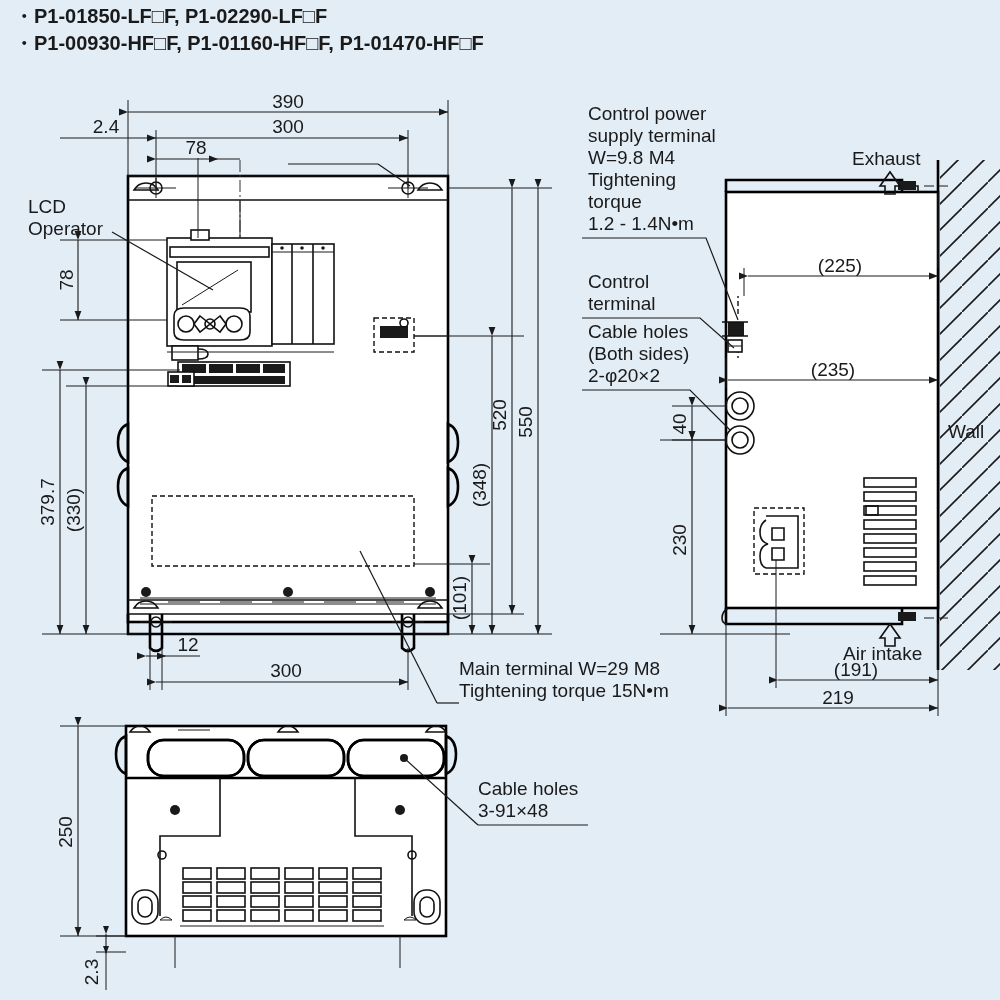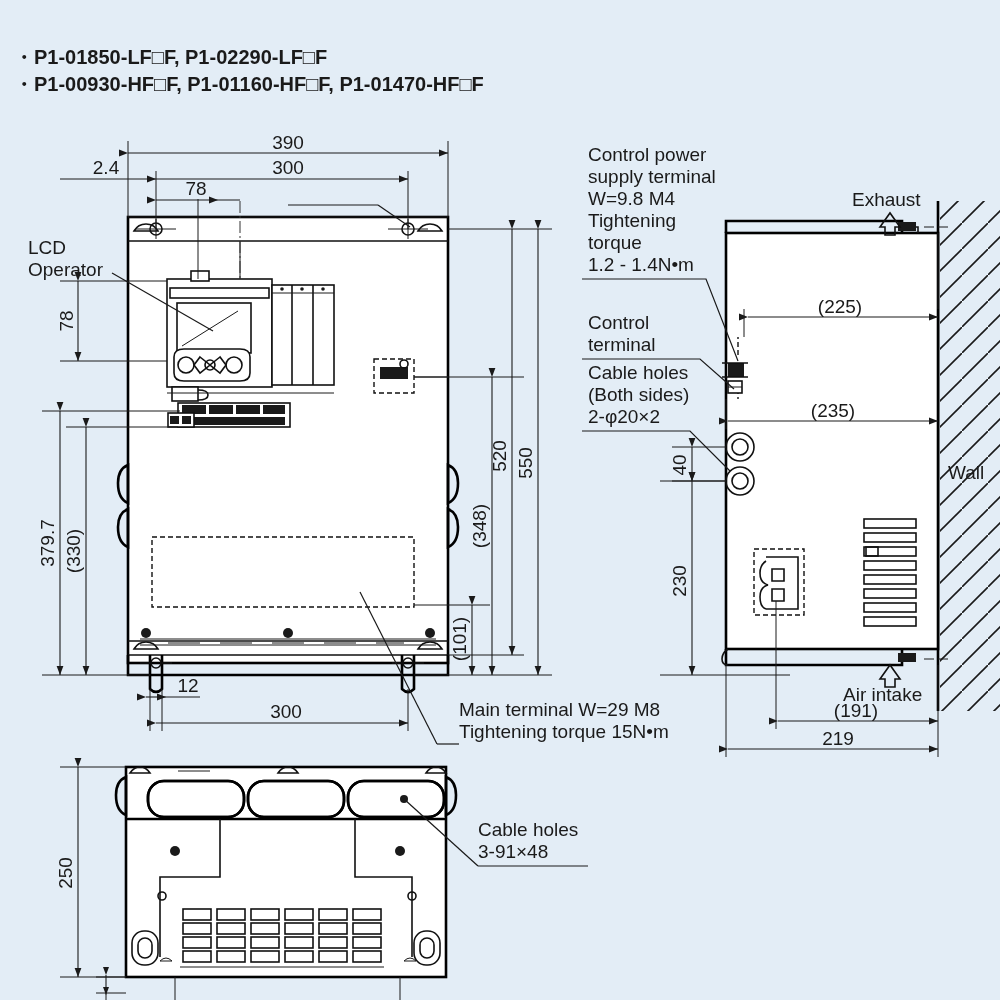--- a/index.html
+++ b/index.html
@@ -3,21 +3,21 @@
 <meta charset="utf-8">
 <style>
   html,body{margin:0;padding:0;}
   body{
     width:1000px;height:1000px;
     background:#e3edf6;
     font-family:"Liberation Sans", sans-serif;
     overflow:hidden;
     position:relative;
   }
-  #root{position:absolute;inset:0;margin-top:41px;}
+  #root{position:absolute;inset:0;}
   svg{display:block;}
   text{font-family:"Liberation Sans", sans-serif;fill:#1a1a1a;}
   .hdr{font-size:20px;font-weight:bold;}
   .dim{font-size:19px;}
   .lbl{font-size:19px;}
   .thin{stroke:#1a1a1a;stroke-width:1;fill:none;}
   .med{stroke:#111;stroke-width:1.6;fill:none;}
   .thick{stroke:#000;stroke-width:2.6;fill:none;}
   .white{fill:#ffffff;}
   .dimline{stroke:#1a1a1a;stroke-width:1.1;fill:none;}

